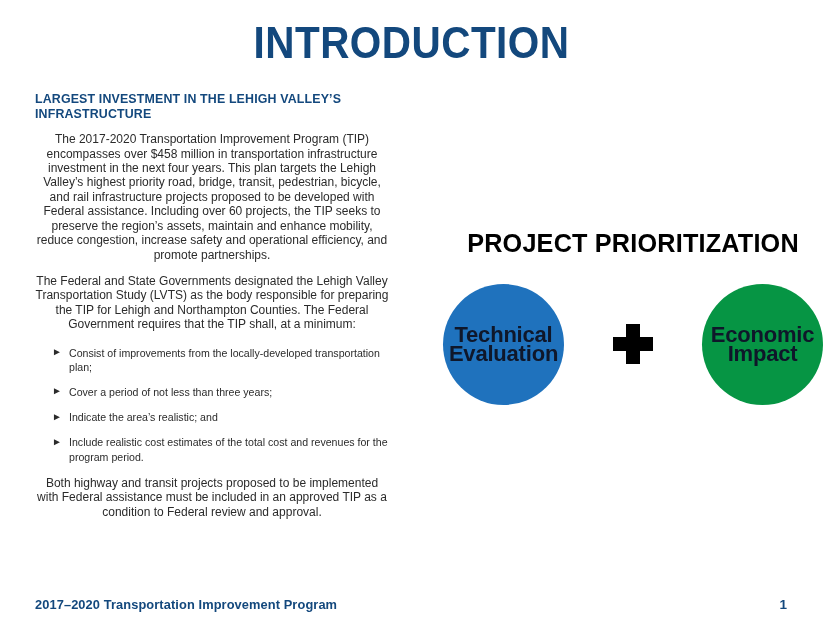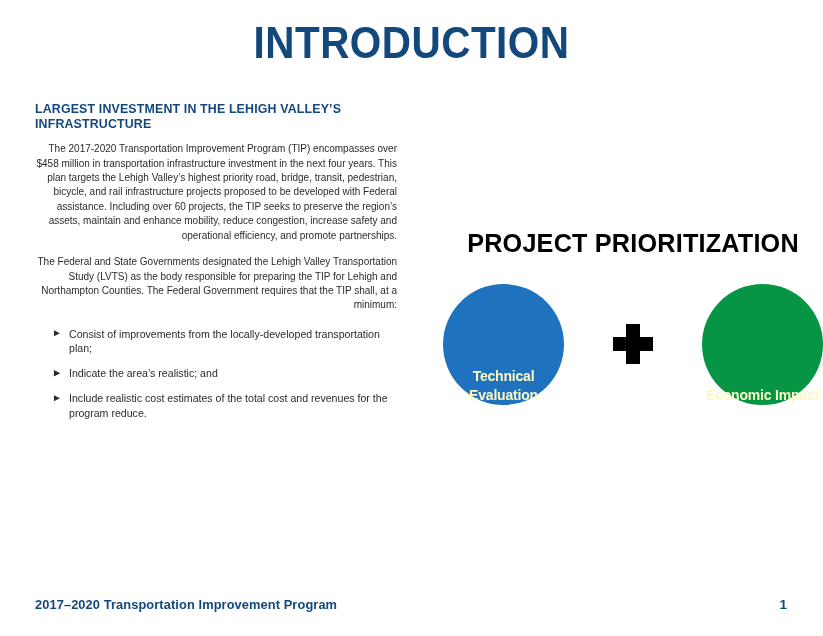--- a/index.html
+++ b/index.html
@@ -45,32 +45,32 @@
     top: 92px;
     width: 362px;
   }
 
   .section-head {
     color: #13487d;
     font-size: 12.4px;
     font-weight: bold;
     line-height: 1.22;
     letter-spacing: 0.15px;
-    margin: 10px 0 10px 0;
+    margin: 0 0 10px 0;
   }
   .section-head.second {
     margin-top: 22px;
   }
 
   .body-par {
-    font-size: 10px;
+    font-size: 12px;
     line-height: 14.4px;
     color: #2b2b2b;
-    margin: 0 0 12px 0;
-    text-align: right;
+    margin: 0 8px 12px 0;
+    text-align: center;
   }
 
   .bullet-list {
     margin: 14px 0 12px 0;
     padding: 0;
     list-style: none;
   }
   .bullet-list li {
     position: relative;
     padding-left: 34px;
@@ -119,25 +119,25 @@
     display: flex;
     align-items: center;
     justify-content: space-between;
   }
 
   .circle {
     width: 121px;
     height: 121px;
     border-radius: 50%;
     display: flex;
-    align-items: flex-end;
+    align-items: center;
     justify-content: center;
     text-align: center;
-    color: #fef9c3;
-    font-size: 14px;
+    color: #0f172a;
+    font-size: 22px;
     font-weight: bold;
     line-height: 19px;
     letter-spacing: -0.2px;
   }
   .circle.blue  { background: #1f72bd; }
   .circle.green { background: #069544; }
 
   .plus-sign {
     position: relative;
     width: 40px;
@@ -202,31 +202,33 @@
 
     <p class="body-par">The Federal and State Governments designated the Lehigh Valley Transportation Study (LVTS) as the body responsible for preparing the TIP for Lehigh and Northampton Counties. The Federal Government requires that the TIP shall, at a minimum:</p>
 
     <ul class="bullet-list">
       <li>
         <span class="bullet-glyph">►</span>
         <span>Consist of improvements from the locally-developed transportation plan;</span>
       </li>
       <li>
         <span class="bullet-glyph">►</span>
+        <span>Cover a period of not less than three years;</span>
       </li>
       <li>
         <span class="bullet-glyph">►</span>
         <span>Indicate the area’s realistic; and</span>
       </li>
       <li>
         <span class="bullet-glyph">►</span>
-        <span>Include realistic cost estimates of the total cost and revenues for the program reduce.</span>
+        <span>Include realistic cost estimates of the total cost and revenues for the program period.</span>
       </li>
     </ul>
 
+    <p class="body-par">Both highway and transit projects proposed to be implemented with Federal assistance must be included in an approved TIP as a condition to Federal review and approval.</p>
 
   </div>
 
   <div class="graphic">
 
     <div class="graphic-title">PROJECT PRIORITIZATION</div>
 
     <div class="circle-row">
 
       <div class="circle blue">

